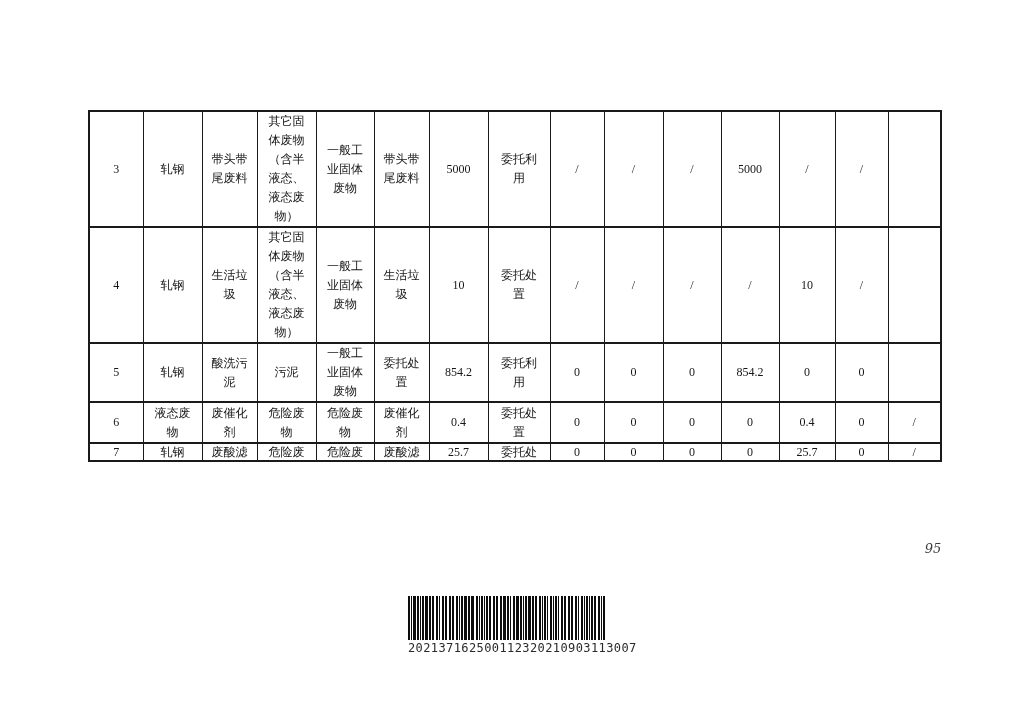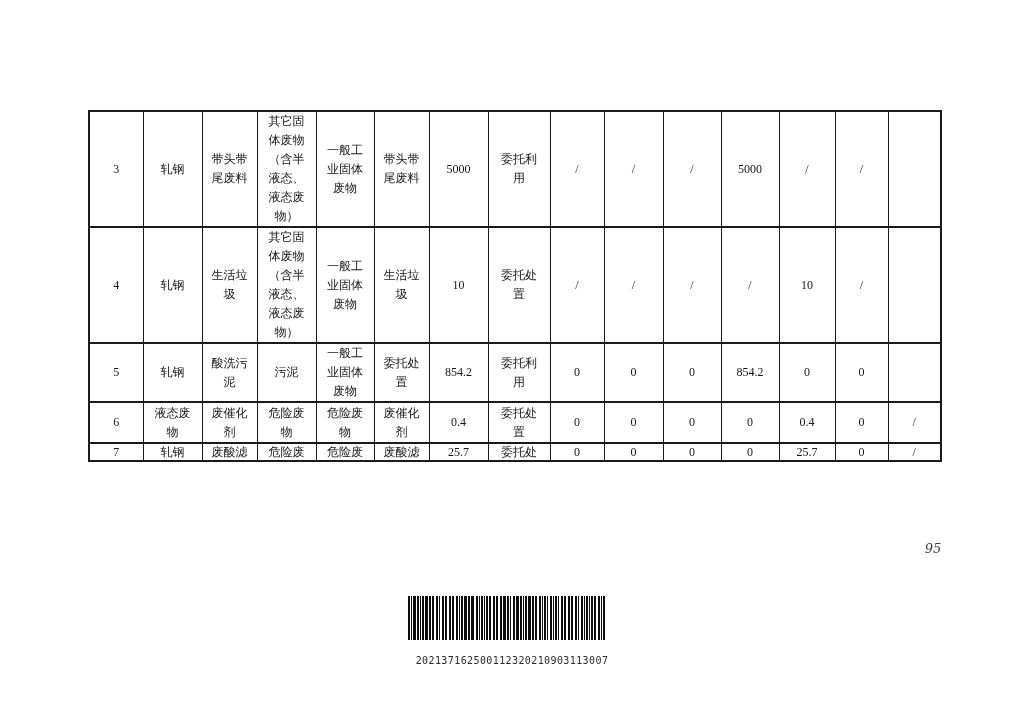--- a/index.html
+++ b/index.html
@@ -71,24 +71,24 @@
     height: 100%;
     flex: 0 0 auto;
   }
   .barcode-bars .gap {
     background: transparent;
     height: 100%;
     flex: 0 0 auto;
   }
   .barcode-digits {
     width: 208px;
-    margin-top: 15px;
+    margin-top: 1px;
     text-align: center;
     font-family: "DejaVu Sans Mono", monospace;
-    font-size: 10px;
+    font-size: 12px;
     letter-spacing: 0.4px;
     color: #2a2a2a;
     white-space: nowrap;
   }
 </style>
 </head>
 <body>
 
 <div class="page">
 

